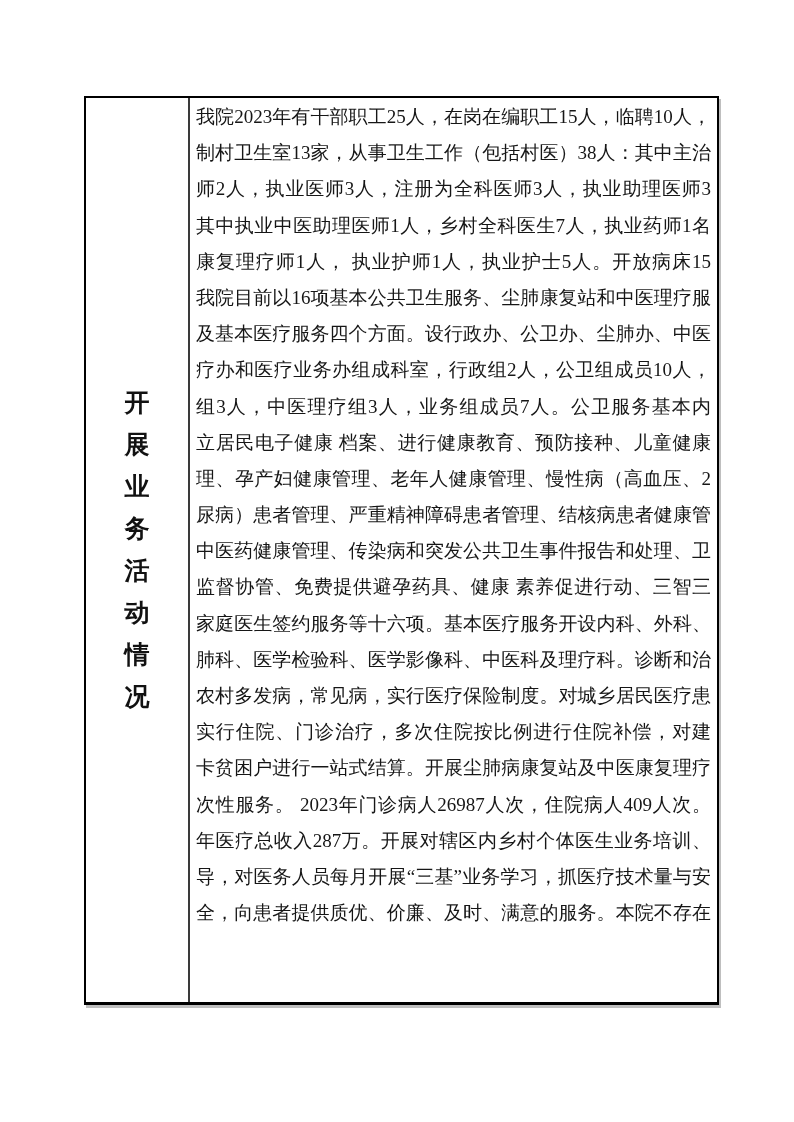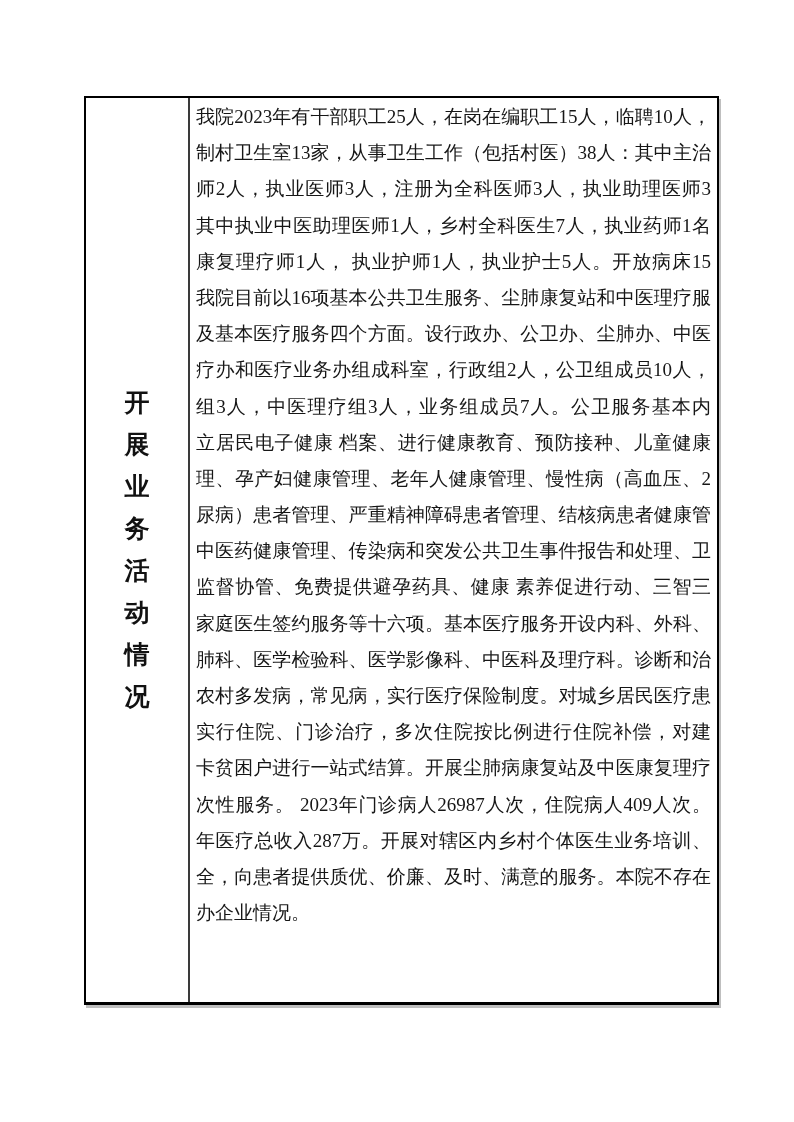--- a/index.html
+++ b/index.html
@@ -100,18 +100,18 @@
           <div class="content-line">尿病）患者管理、严重精神障碍患者管理、结核病患者健康管理、</div>
           <div class="content-line">中医药健康管理、传染病和突发公共卫生事件报告和处理、卫生</div>
           <div class="content-line">监督协管、免费提供避孕药具、健康 素养促进行动、三智三联、</div>
           <div class="content-line">家庭医生签约服务等十六项。基本医疗服务开设内科、外科、尘</div>
           <div class="content-line">肺科、医学检验科、医学影像科、中医科及理疗科。诊断和治疗</div>
           <div class="content-line">农村多发病，常见病，实行医疗保险制度。对城乡居民医疗患者</div>
           <div class="content-line">实行住院、门诊治疗，多次住院按比例进行住院补偿，对建 档立</div>
           <div class="content-line">卡贫困户进行一站式结算。开展尘肺病康复站及中医康复理疗一</div>
           <div class="content-line">次性服务。  2023年门诊病人26987人次，住院病人409人次。今</div>
           <div class="content-line">年医疗总收入287万。开展对辖区内乡村个体医生业务培训、指</div>
+          <div class="content-line">导，对医务人员每月开展“三基”业务学习，抓医疗技术量与安</div>
           <div class="content-line">全，向患者提供质优、价廉、及时、满意的服务。本院不存在开</div>
-          <div class="content-line">办企业情况。</div>
         </div>
     </div>
   </div>
 </div>
 
 </body></html>

